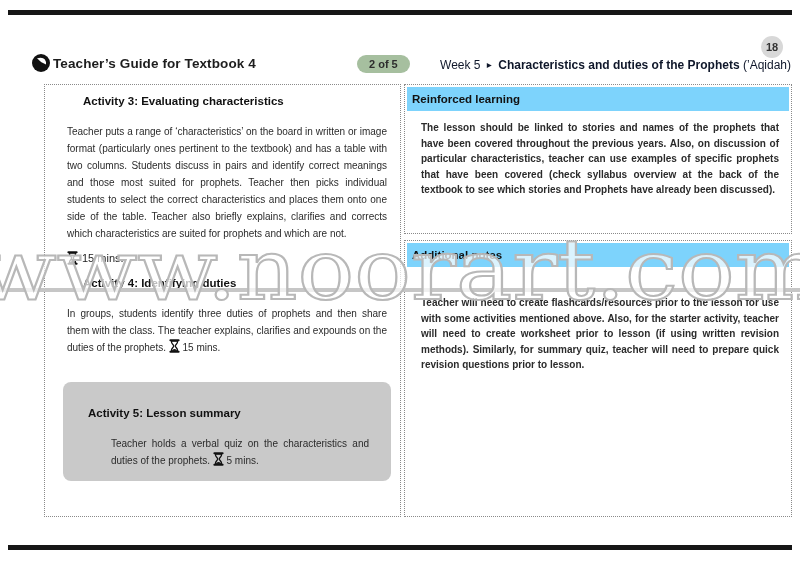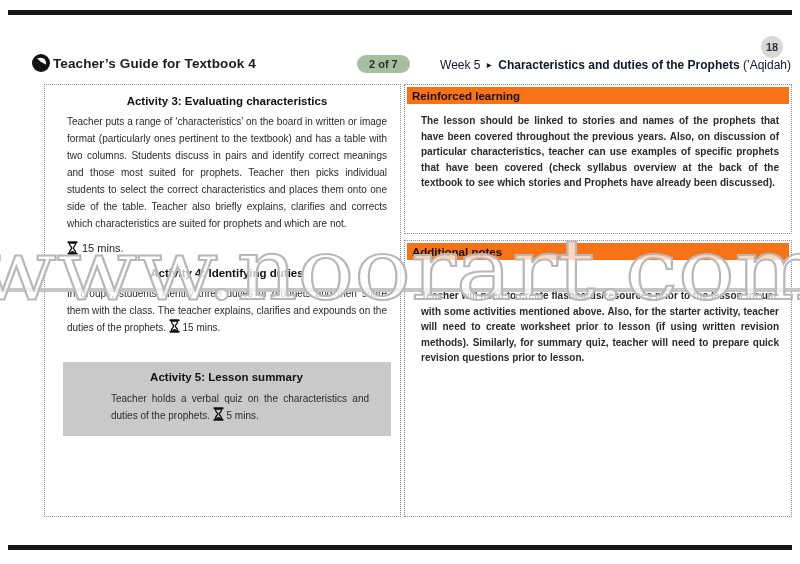--- a/index.html
+++ b/index.html
@@ -25,34 +25,34 @@
   .header-right{
     position:absolute;right:9px;top:58px;font-size:12px;color:#0f172a;
     white-space:nowrap;z-index:2;
   }
   .header-right .sep{font-size:10px;margin:0 3px;position:relative;top:-1px;}
   .header-right .ttl{font-weight:bold;}
   .box{position:absolute;border:1px dotted #8a8a8a;background:#fff;box-sizing:border-box;z-index:1;}
   .left-box{left:44px;top:84px;width:357px;height:433px;padding:8px 13px 0 22px;}
   .right-box-1{left:404px;top:84px;width:388px;height:150px;}
   .right-box-2{left:404px;top:240px;width:388px;height:277px;}
-  h3{margin:0;font-size:11.5px;font-weight:bold;color:#111;text-align:center;}
+  h3{margin:16px;font-size:11.5px;font-weight:bold;color:#111;}
   .act-title{margin-top:2px;}
   p.body{
     margin:6px 0 0 0;font-size:10px;line-height:17px;text-align:justify;color:#2b2b2b;
   }
   .duration-row{margin-top:9px;display:flex;align-items:center;gap:4px;font-size:11px;color:#1c1c1c;}
   .hourglass{width:11px;height:14px;display:inline-block;vertical-align:-2px;}
   .act4-title{margin-top:12px;}
   .activity5-box{
-    margin:26px 0 0 -4px;width:328px;background:#c9c9c9;padding:9px 10px 12px 9px;box-sizing:border-box;
+    margin:26px 0 0 -4px;width:328px;background:#c9c9c9;padding:9px 10px 12px 9px;box-sizing:border-box;border-radius:8px;
   }
   .activity5-box p.body{margin-top:7px;padding-right:12px;margin-left:39px;}
   .section-bar{
-    margin:2px;height:17px;background:#f97316;color:#111;font-size:11.5px;font-weight:bold;
+    margin:2px;height:24px;background:#7dd3fc;color:#111;font-size:11.5px;font-weight:bold;
     padding-left:5px;display:flex;align-items:center;
   }
   .right-body{margin:9px 12px 0 16px;font-size:10px;line-height:15.5px;text-align:justify;color:#2b2b2b;font-weight:bold;}
   .right-box-2 .right-body{margin-top:28px;}
   .watermark{position:absolute;left:0;top:238px;z-index:5;pointer-events:none;}
 </style>
 </head>
 <body>
 
 <div class="page">
@@ -64,21 +64,21 @@
   </div>
 
   <div class="brand">
     <svg class="logo" viewBox="0 0 20 20">
       <circle cx="10" cy="10" r="9" fill="#111"></circle>
       <path d="M6 5.2 Q15.5 2.8 15 11.5 Q9.5 9.5 6 5.2 Z" fill="#fff"></path>
     </svg>
     <span class="brand-text">Teacher’s Guide for Textbook 4</span>
   </div>
 
-  <div class="badge">2 of 7</div>
+  <div class="badge">2 of 5</div>
 
   <div class="header-right">
     <span>Week 5</span>
     <span class="sep">▸</span>
     <span class="ttl">Characteristics and duties of the Prophets</span>
     <span>(’Aqidah)</span>
   </div>
 
   <section class="box left-box">
 

